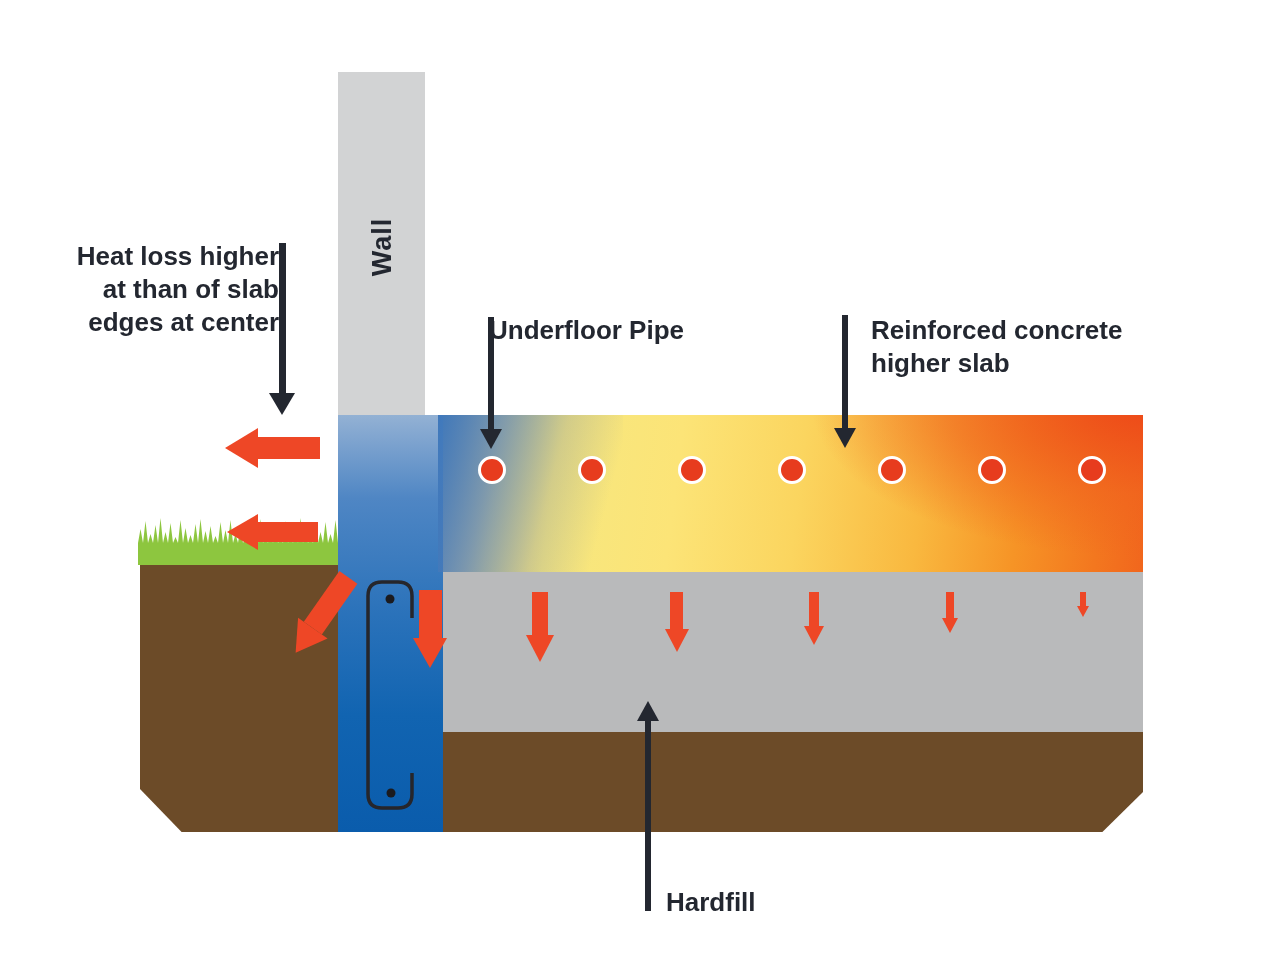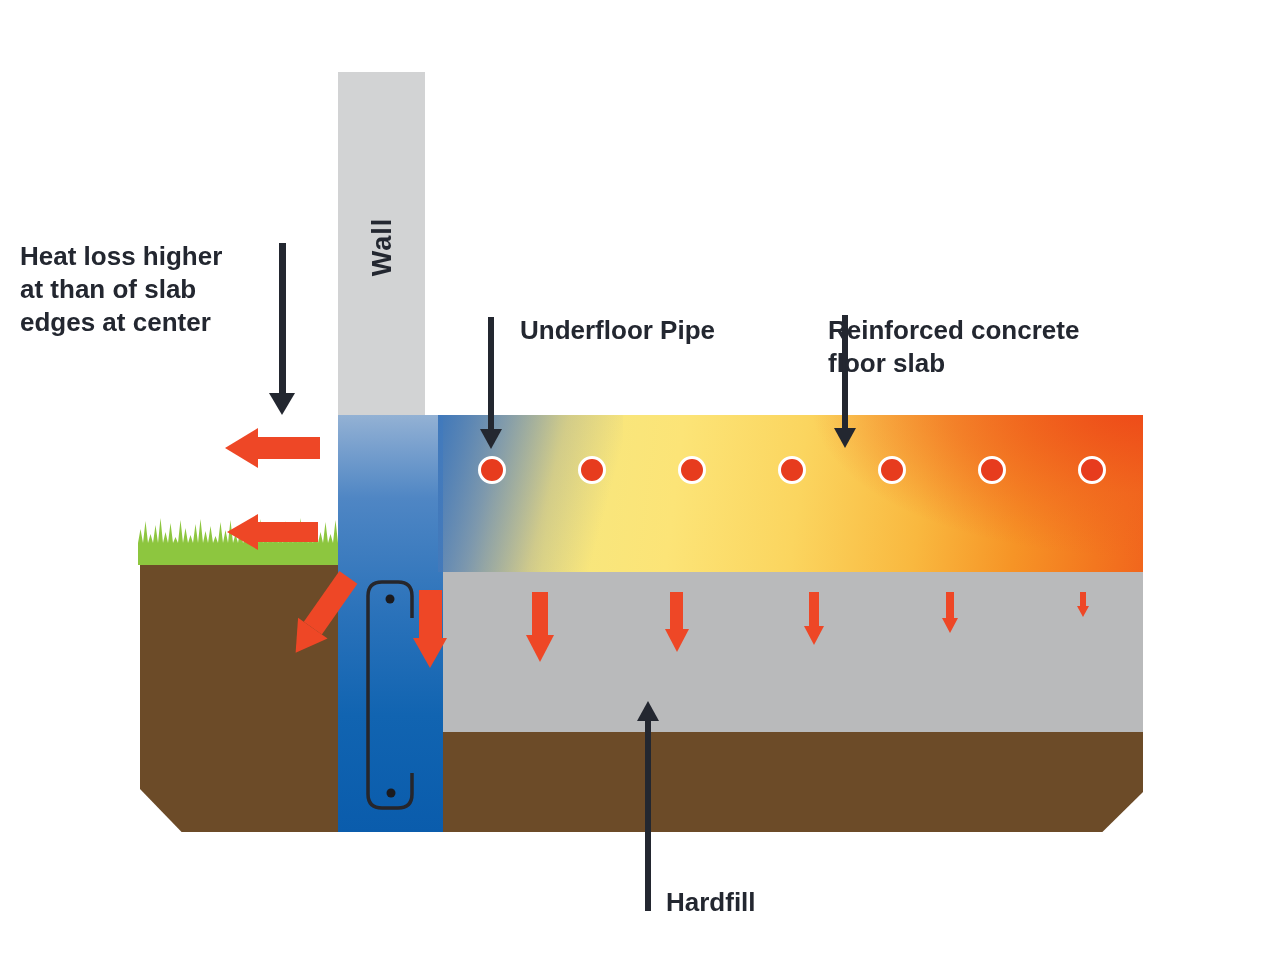--- a/index.html
+++ b/index.html
@@ -64,21 +64,21 @@
          border-color:transparent transparent transparent var(--arrow-red,#ee4726);}
 
   
   .bline{position:absolute;width:6px;background:var(--ink,#232730);}
   .bhead{position:absolute;width:0;height:0;border-style:solid;border-color:transparent;}
   .bhead.down{border-top-color:var(--ink,#232730);}
   .bhead.up{border-bottom-color:var(--ink,#232730);}
 
   
   .lbl{position:absolute;font-size:26px;line-height:33px;white-space:nowrap;}
-  .heat-label{left:20px;top:240px;width:242px;text-align:left;}
+  .heat-label{left:37px;top:240px;width:242px;text-align:right;}
 </style>
 </head>
 <body>
 
 <div class="canvas">
 
   <div class="abs slab"></div>
 
   <div class="abs footing"></div>
 
@@ -165,22 +165,22 @@
 
   <div class="bhead up" style="left:637px;top:701px;border-width:0 11px 20px 11px"></div>
   <div class="bline" style="left:645px;top:719px;height:192px"></div>
 
   <div class="lbl heat-label">
     <div class="nowrap">Heat loss higher</div>
     <div class="nowrap">at than of slab</div>
     <div class="nowrap">edges at center</div>
   </div>
 
-  <div class="lbl" style="left:520px;top:314px">Underfloor Pipe</div>
+  <div class="lbl" style="left:489px;top:314px">Underfloor Pipe</div>
 
-  <div class="lbl" style="left:828px;top:314px">
+  <div class="lbl" style="left:871px;top:314px">
     <div class="nowrap">Reinforced concrete</div>
-    <div class="nowrap">floor slab</div>
+    <div class="nowrap">higher slab</div>
   </div>
 
   <div class="lbl" style="left:666px;top:886px">Hardfill</div>
 
 </div>
 
 </body></html>

